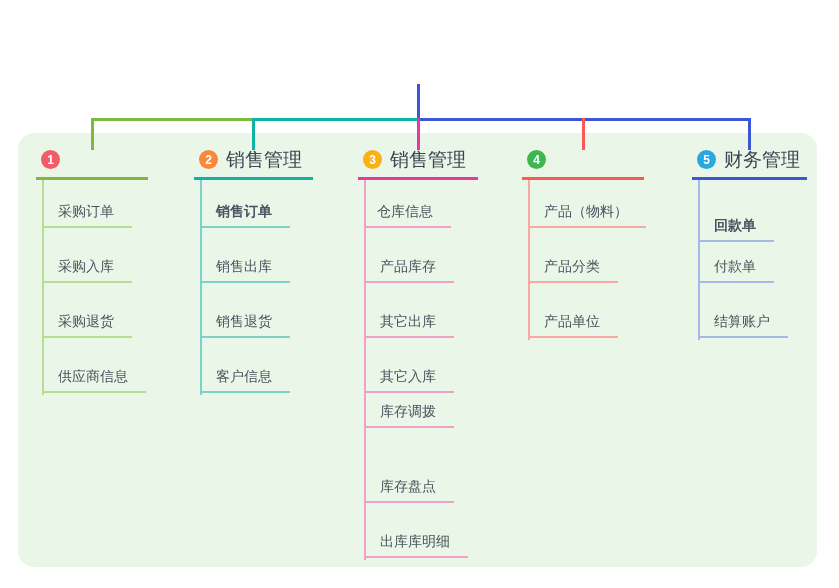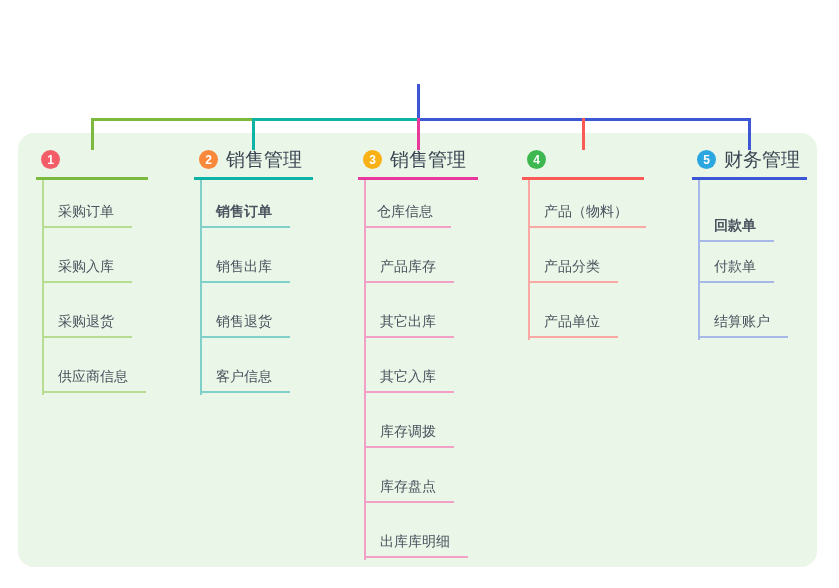--- a/index.html
+++ b/index.html
@@ -59,21 +59,21 @@
       <div class="branch-header" style="left: 358px; top: 146px; width: 120px;">
         <span class="badge" style="background: rgb(249, 177, 21);">3</span>
         <span>销售管理</span>
       </div>
       <div class="line" style="left: 358px; top: 177px; width: 120px; height: 3px; background: rgb(230, 57, 155);"></div>
       <div class="line" style="left: 364px; top: 180px; width: 2px; height: 380px; background: rgb(242, 160, 198);"></div>
       <div class="child-node" style="left: 364px; top: 202px; border-bottom: 2px solid rgb(242, 160, 198); padding-left: 13px;"><span>仓库信息</span></div>
       <div class="child-node" style="left: 364px; top: 257px; border-bottom: 2px solid rgb(242, 160, 198);"><span>产品库存</span></div>
       <div class="child-node" style="left: 364px; top: 312px; border-bottom: 2px solid rgb(242, 160, 198);"><span>其它出库</span></div>
       <div class="child-node" style="left: 364px; top: 367px; border-bottom: 2px solid rgb(242, 160, 198);"><span>其它入库</span></div>
-      <div class="child-node" style="left: 364px; top: 422px; border-bottom: 2px solid rgb(242, 160, 198);"><span>库存调拨</span></div>
+      <div class="child-node" style="left: 364px; top: 402px; border-bottom: 2px solid rgb(242, 160, 198);"><span>库存调拨</span></div>
       <div class="child-node" style="left: 364px; top: 477px; border-bottom: 2px solid rgb(242, 160, 198);"><span>库存盘点</span></div>
       <div class="child-node" style="left: 364px; top: 532px; border-bottom: 2px solid rgb(242, 160, 198);"><span>出库库明细</span></div>
       <div class="branch-header" style="left: 522px; top: 146px; width: 122px;">
         <span class="badge" style="background: rgb(61, 184, 81);">4</span>
       </div>
       <div class="line" style="left: 522px; top: 177px; width: 122px; height: 3px; background: rgb(250, 90, 85);"></div>
       <div class="line" style="left: 528px; top: 180px; width: 2px; height: 160px; background: rgb(249, 168, 164);"></div>
       <div class="child-node" style="left: 528px; top: 202px; border-bottom: 2px solid rgb(249, 168, 164);"><span>产品（物料）</span></div>
       <div class="child-node" style="left: 528px; top: 257px; border-bottom: 2px solid rgb(249, 168, 164);"><span>产品分类</span></div>
       <div class="child-node" style="left: 528px; top: 312px; border-bottom: 2px solid rgb(249, 168, 164);"><span>产品单位</span></div>

